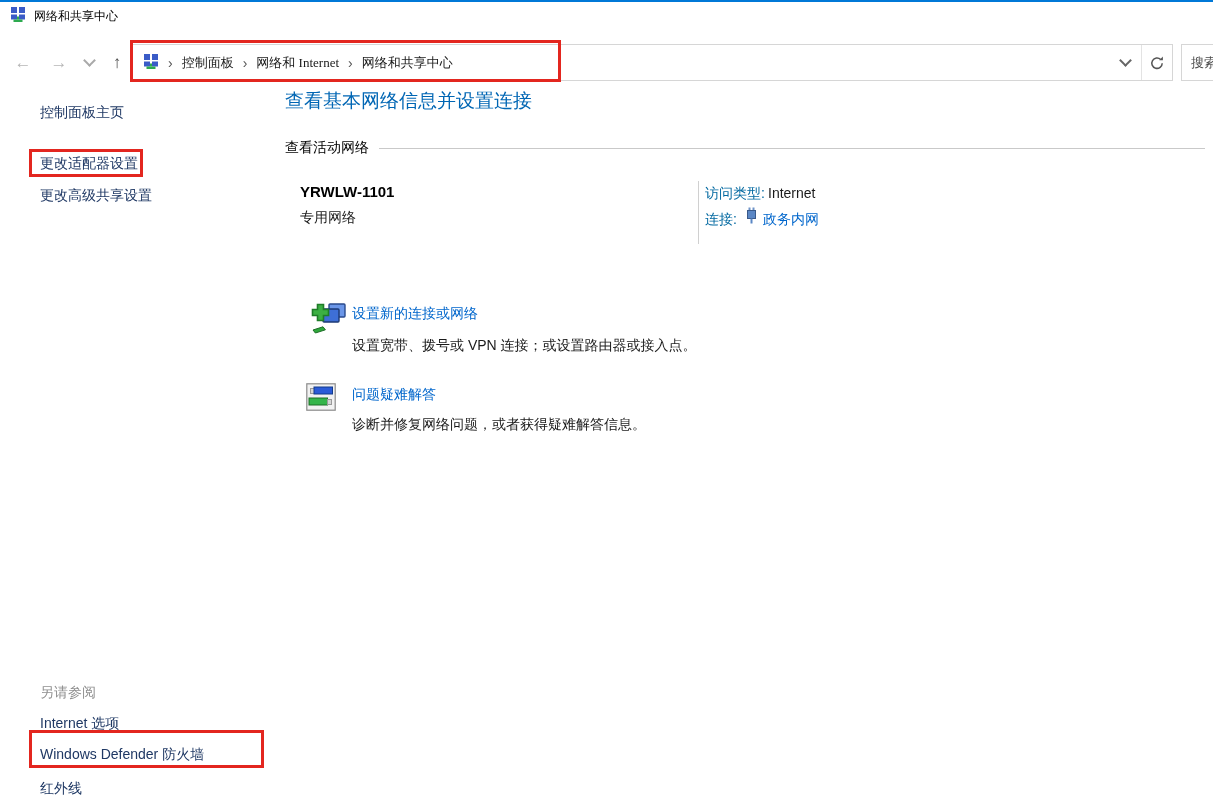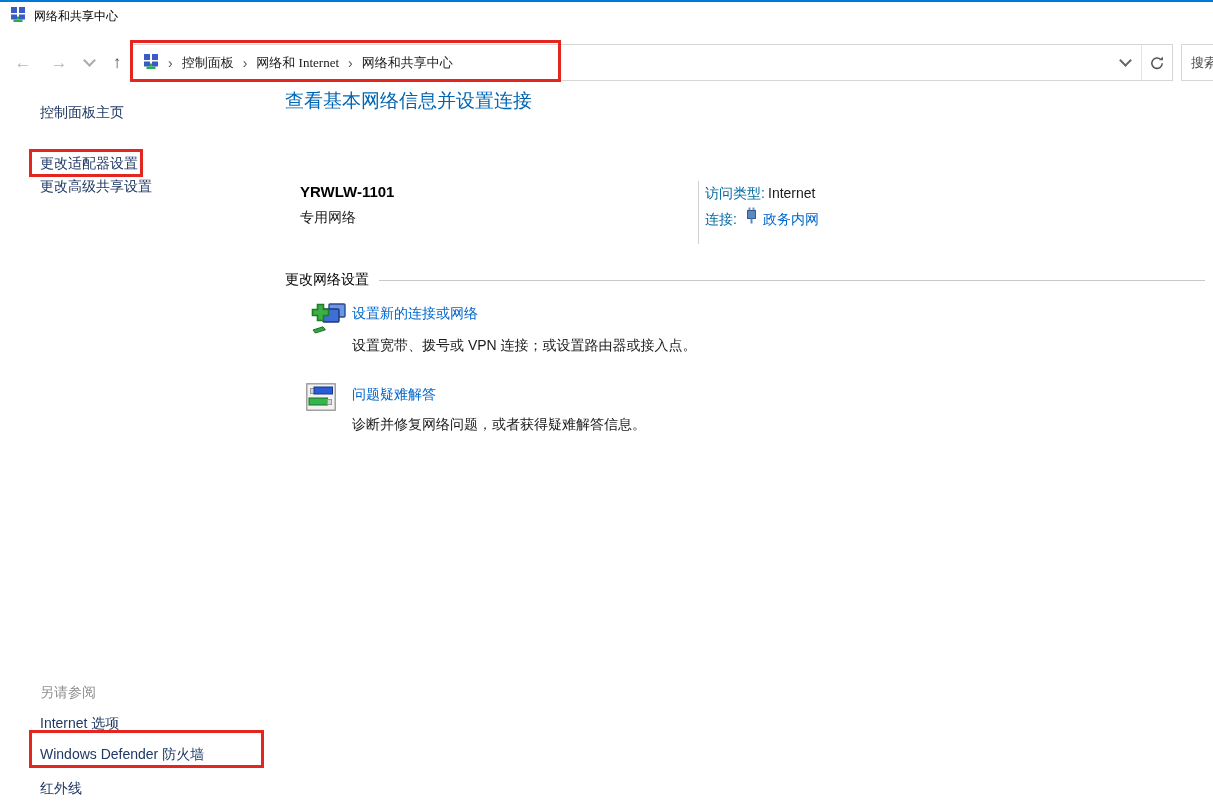--- a/index.html
+++ b/index.html
@@ -137,50 +137,50 @@
       </div>
     </div>
   </div>
 
   <div id="search-box" class="abs">
     <input type="text" placeholder="搜索" style="">
   </div>
 
   <div class="side-link" style="top:104px">控制面板主页</div>
   <div class="side-link" style="top:155px">更改适配器设置</div>
-  <div class="side-link" style="top:178px">更改高级共享设置</div>
+  <div class="side-link" style="top:187px">更改高级共享设置</div>
 
   <div id="side-see-also">另请参阅</div>
   <div class="side-link" style="top:715px">Internet 选项</div>
   <div class="side-link" style="top:746px">Windows Defender 防火墙</div>
   <div class="side-link" style="top:780px">红外线</div>
 
   <div id="main-title" class="abs">查看基本网络信息并设置连接</div>
 
+  <div id="sec-active" class="section-header">
+    <span>查看活动网络</span>
+    <div class="rule"></div>
+  </div>
 
   <div id="net-name" class="pos">YRWLW-1101</div>
   <div id="net-type" class="pos">专用网络</div>
   <div id="net-divider" class="pos"></div>
   <div id="access-label" class="net-label">访问类型:</div>
   <div id="access-value" class="pos">Internet</div>
   <div id="conn-label" class="net-label">连接:</div>
   <div id="conn-icon" class="pos">
     <svg width="13" height="17" viewBox="0 0 13 17">
       <rect x="3.5" y="0.5" width="2" height="3.5" fill="#6f93c8"></rect>
       <rect x="7.5" y="0.5" width="2" height="3.5" fill="#6f93c8"></rect>
       <rect x="2.5" y="3.5" width="8" height="8" fill="#5b87c5" stroke="#3a5a8a"></rect>
       <rect x="5.5" y="11.5" width="2" height="5" fill="#5b87c5"></rect>
     </svg>
   </div>
   <div id="conn-link" class="pos">政务内网</div>
 
-  <div id="sec-change" class="section-header">
-    <span>更改网络设置</span>
-    <div class="rule"></div>
-  </div>
 
   <div id="task1-icon" class="pos">
     <svg width="38" height="37" viewBox="0 0 38 37">
       <rect x="18" y="4" width="16" height="13" rx="1" fill="#6b96e8" stroke="#2a4a8c" stroke-width="1.4"></rect>
       <rect x="12" y="9" width="16" height="13" rx="1" fill="#3e6fd6" stroke="#1d3a75" stroke-width="1.4"></rect>
       <path d="M2 30 l10 -3.2 2.4 3 -10 3.2 z" fill="#2fa83c" stroke="#1d6e26" stroke-width="1"></path>
       <path d="M6.5 4.5 h6 v5 h5 v6 h-5 v5 h-6 v-5 h-5 v-6 h5 z" fill="#3cb043" stroke="#1f7d28" stroke-width="1.6"></path>
     </svg>
   </div>
   <div id="task1-link" class="task-link">设置新的连接或网络</div>

